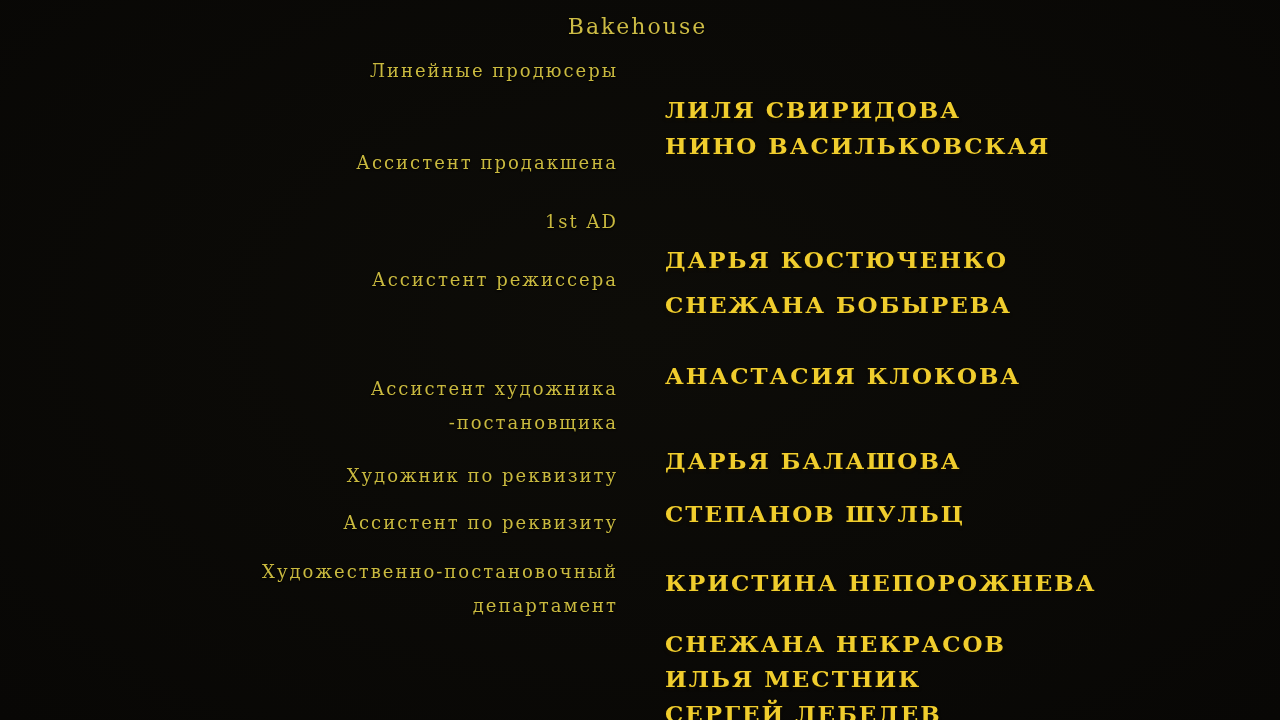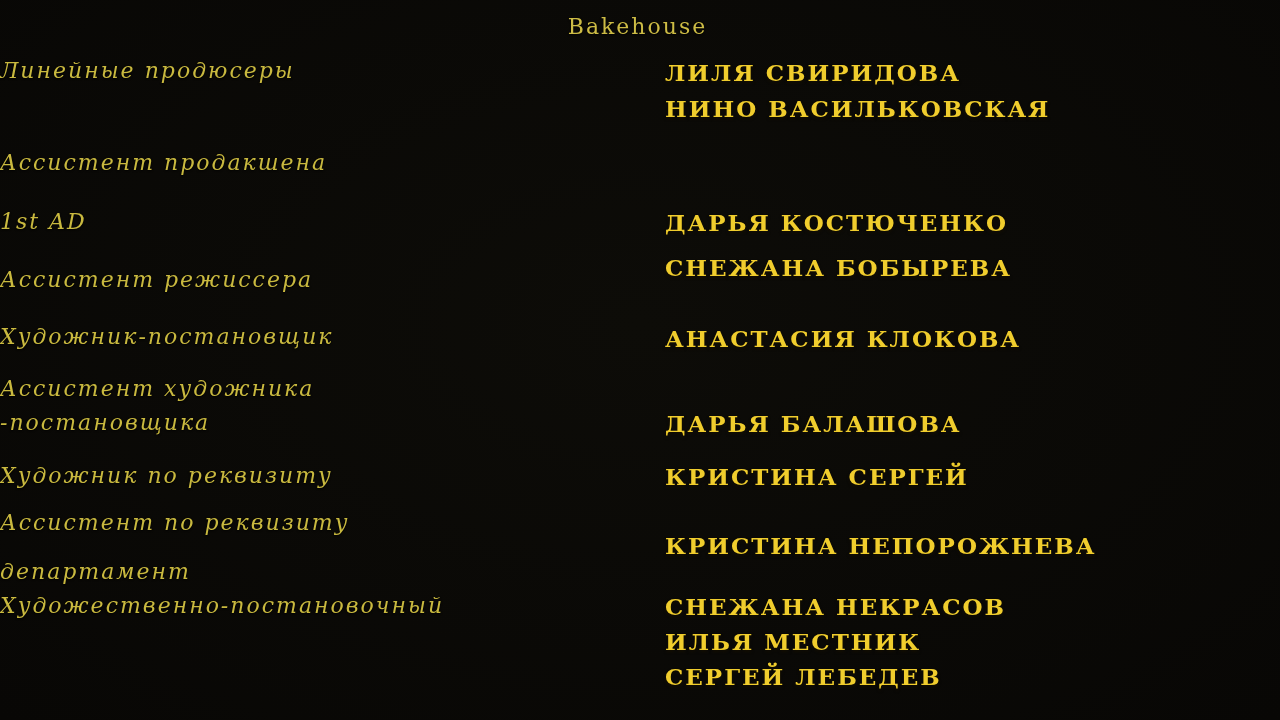--- a/index.html
+++ b/index.html
@@ -23,40 +23,40 @@
     text-align: center;
     font-size: 22px;
     letter-spacing: 2px;
     color: #cdbc45;
     text-shadow: 0 1px 2px rgba(0,0,0,0.85);
   }
   .role {
     position: absolute;
     left: 0;
     width: 618px;
-    text-align: left;
-    font-size: 22px;
+    text-align: right;
+    font-size: 18px;
     line-height: 34px;
     letter-spacing: 2px;
     color: #c9b93f;
     text-shadow: 0 1px 2px rgba(0,0,0,0.85);
     white-space: nowrap;
-    font-style: italic;
   }
   .names {
     position: absolute;
     left: 665px;
     text-align: left;
     font-size: 23px;
     line-height: 36px;
     font-weight: bold;
     letter-spacing: 2px;
     color: #f0cd2d;
     text-shadow: 0 2px 3px rgba(20,14,0,0.9);
     white-space: nowrap;
+    margin-top: 37px;
   }
   .names.tight { line-height: 35px; }
 </style>
 </head>
 <body>
 
 <div class="screen">
 
   <div class="company">Bakehouse</div>
 
@@ -79,52 +79,49 @@
     <div>ДАРЬЯ КОСТЮЧЕНКО</div>
   </div>
 
   <div class="role" style="top:263px">
     <div>Ассистент режиссера</div>
   </div>
   <div class="names" style="top:250px">
     <div>СНЕЖАНА БОБЫРЕВА</div>
   </div>
 
-  <div class="role" style="top:320px">
-    <div>Художник-постановщик</div>
-  </div>
   <div class="names" style="top:321px">
     <div>АНАСТАСИЯ КЛОКОВА</div>
   </div>
 
   <div class="role" style="top:372px">
     <div>Ассистент художника</div>
     <div>-постановщика</div>
   </div>
   <div class="names" style="top:406px">
     <div>ДАРЬЯ БАЛАШОВА</div>
   </div>
 
   <div class="role" style="top:459px">
     <div>Художник по реквизиту</div>
   </div>
   <div class="names" style="top:459px">
-    <div>КРИСТИНА СЕРГЕЙ</div>
+    <div>СТЕПАНОВ ШУЛЬЦ</div>
   </div>
 
   <div class="role" style="top:506px">
     <div>Ассистент по реквизиту</div>
   </div>
   <div class="names" style="top:528px">
     <div>КРИСТИНА НЕПОРОЖНЕВА</div>
   </div>
 
   <div class="role" style="top:555px">
+    <div>Художественно-постановочный</div>
     <div>департамент</div>
-    <div>Художественно-постановочный</div>
   </div>
   <div class="names tight" style="top:589px">
     <div>СНЕЖАНА НЕКРАСОВ</div>
     <div>ИЛЬЯ МЕСТНИК</div>
     <div>СЕРГЕЙ ЛЕБЕДЕВ</div>
   </div>
 
 </div>
 
 </body></html>

